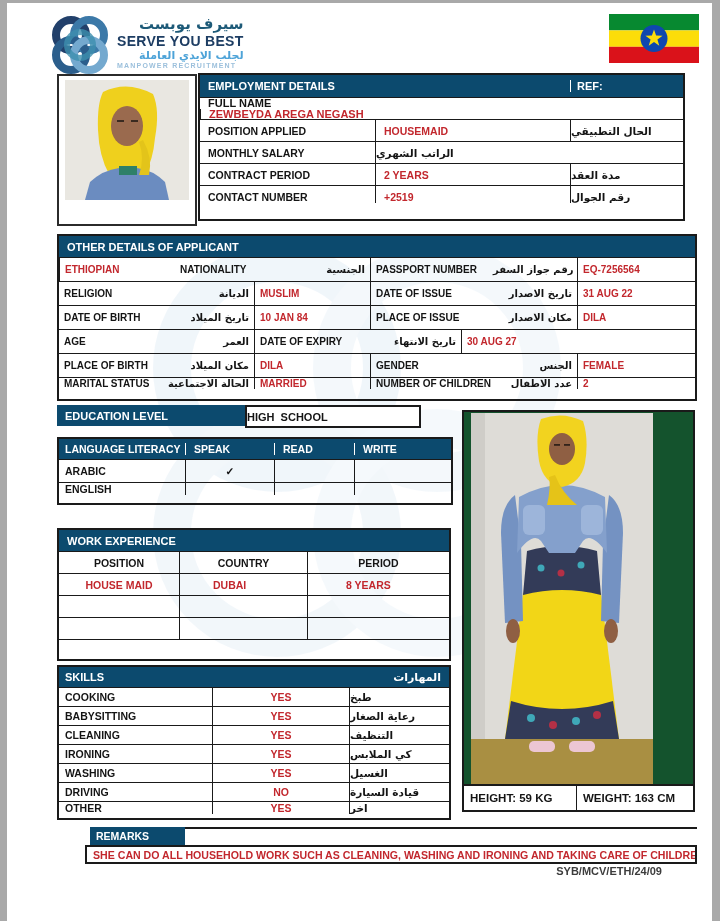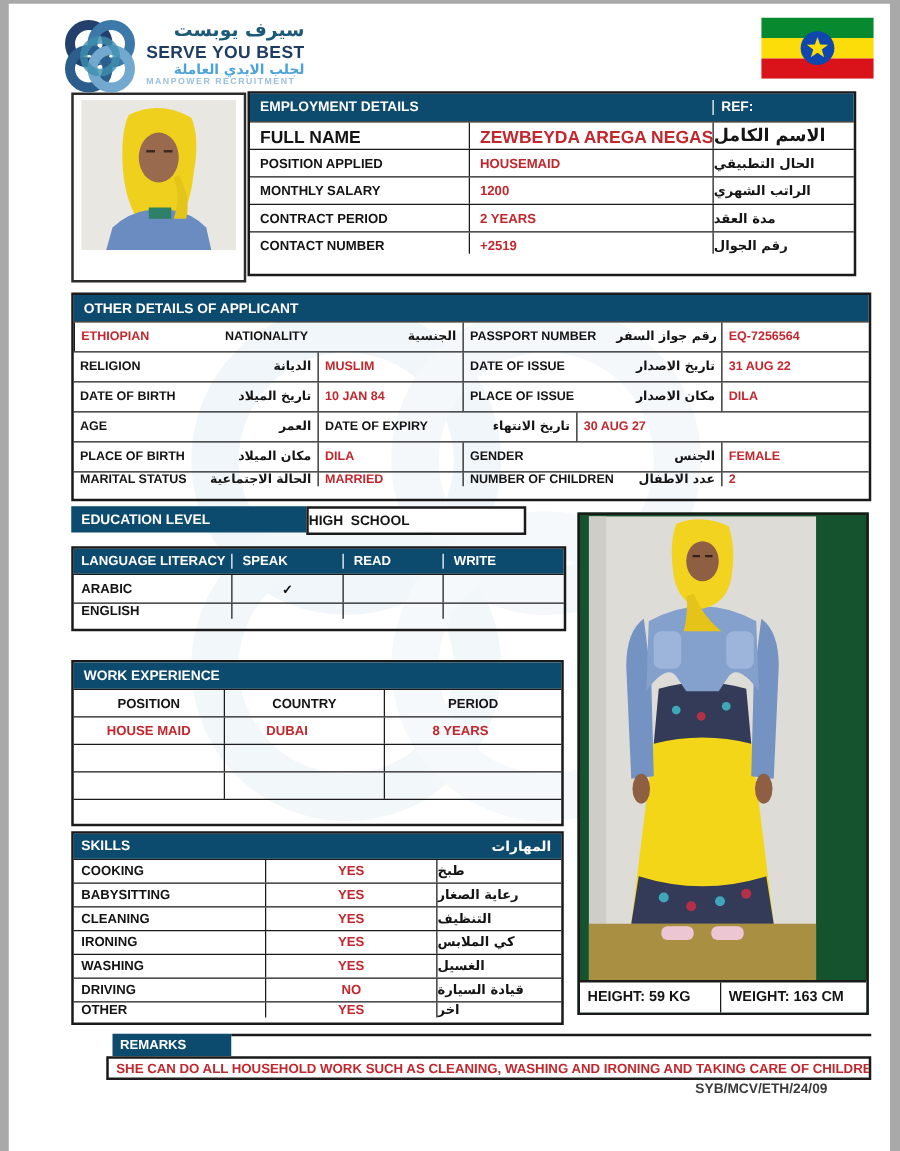--- a/index.html
+++ b/index.html
@@ -96,33 +96,32 @@
       <rect x="54" y="86" width="18" height="9" fill="#2e8068"></rect>
       <path d="M78,60 Q88,78 84,95 L74,95 Q80,78 74,62 Z" fill="#e3c41a"></path>
     </svg>
   </div>
 
   <div class="tbl" style="left:191px;top:70px;width:487px;height:148px;">
     <div class="row bar" style="height:22px;font-size:11px;">
       <div class="cell" style="width:370px;padding-left:8px;">EMPLOYMENT DETAILS</div>
       <div class="cell" style="flex:1;padding-left:6px;border-left:1px solid #ffffff;">REF:</div>
     </div>
-    <div class="row" style="height:22px;font-size:14px;">
+    <div class="row" style="height:22px;font-size:11px;flex-direction:column;">
       <div class="cell e1 blk">FULL NAME</div>
       <div class="cell e2 bl red">ZEWBEYDA AREGA NEGASH</div>
       <div class="cell e3 bl blk ar">الاسم الكامل</div>
     </div>
     <div class="row" style="height:22px;font-size:10.5px;">
       <div class="cell e1 blk">POSITION APPLIED</div>
       <div class="cell e2 bl red">HOUSEMAID</div>
       <div class="cell e3 bl blk ar">الحال التطبيقي</div>
     </div>
     <div class="row" style="height:22px;font-size:10.5px;">
       <div class="cell e1 blk">MONTHLY SALARY</div>
-      <div class="cell e2 bl red">1200</div>
       <div class="cell e3 bl blk ar">الراتب الشهري</div>
     </div>
     <div class="row" style="height:22px;font-size:10.5px;">
       <div class="cell e1 blk">CONTRACT PERIOD</div>
       <div class="cell e2 bl red">2 YEARS</div>
       <div class="cell e3 bl blk ar">مدة العقد</div>
     </div>
     <div class="row" style="flex:1;font-size:10.5px;">
       <div class="cell e1 blk" style="align-items:flex-start;padding-top:5px;">CONTACT NUMBER</div>
       <div class="cell e2 bl red" style="align-items:flex-start;padding-top:5px;">+2519</div>

